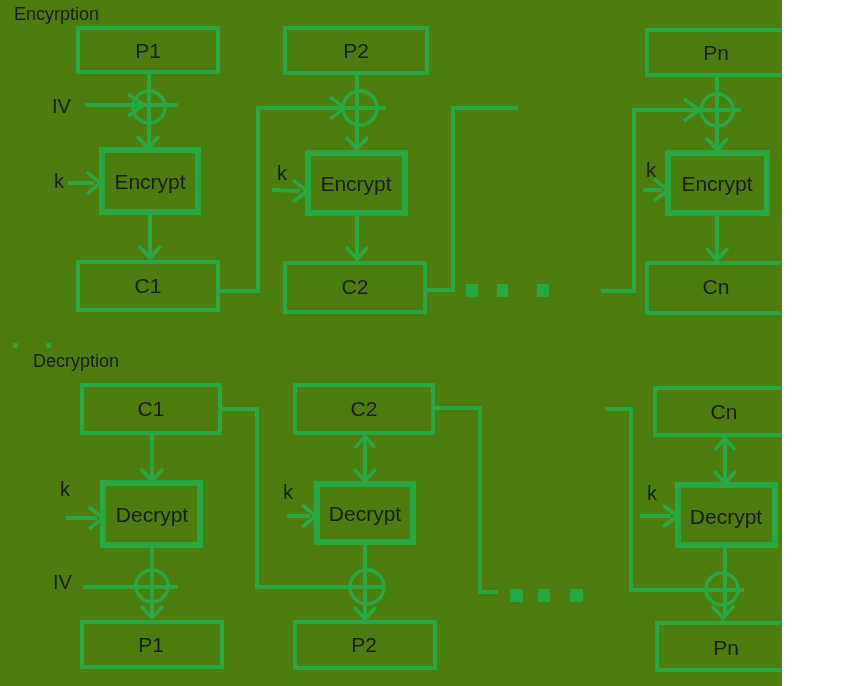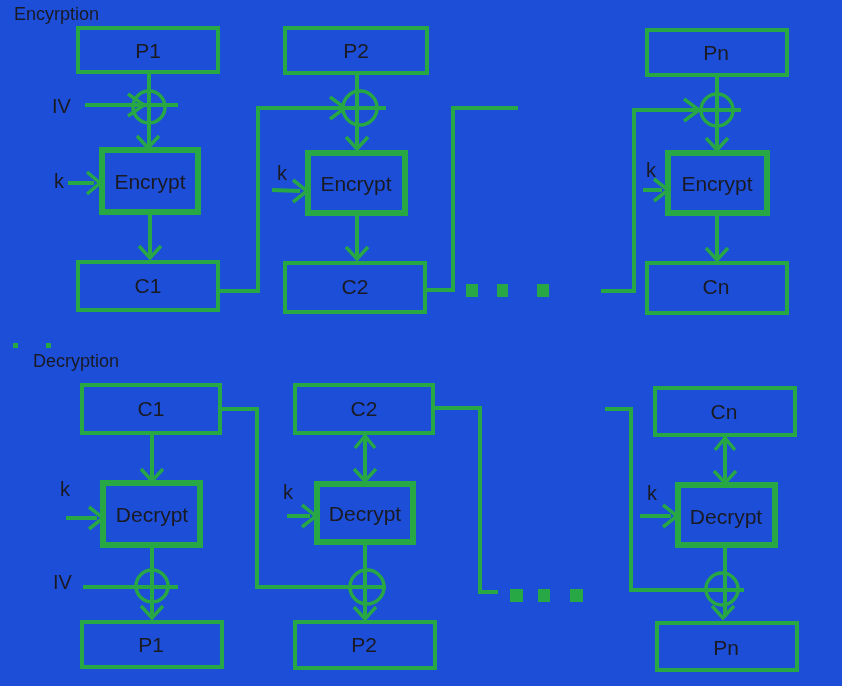--- a/index.html
+++ b/index.html
@@ -1,17 +1,17 @@
 <!DOCTYPE html>
 <html style="--green: #28a745; --ink: #1a1a22;"><head>
 <meta charset="utf-8">
 <style>
   :root { --green:#28a745; --ink:#1a1a22; }
   html,body { margin:0; padding:0; background:#ffffff; }
-  .stage { position:relative; width:842px; height:686px; background:#1d4ed8; overflow:hidden; }
+  .stage { position:relative; width:782px; height:686px; background:#4d7c0f; overflow:hidden; }
   svg { display:block; }
   .box  { fill:none; stroke:var(--green); stroke-width:4; }
   .opbox{ fill:none; stroke:var(--green); stroke-width:6; }
   .ln   { fill:none; stroke:var(--green); stroke-width:4; stroke-linejoin:miter; }
   .thin { fill:none; stroke:var(--green); stroke-width:3.5; }
   .chev { fill:none; stroke:var(--green); stroke-width:3.5; stroke-linejoin:miter; }
   .dot  { fill:var(--green); stroke:none; }
   text  { font-family:"Liberation Sans", sans-serif; fill:var(--ink); }
   .lbl  { font-size:21px; text-anchor:middle; }
   .side { font-size:20px; text-anchor:start; }

